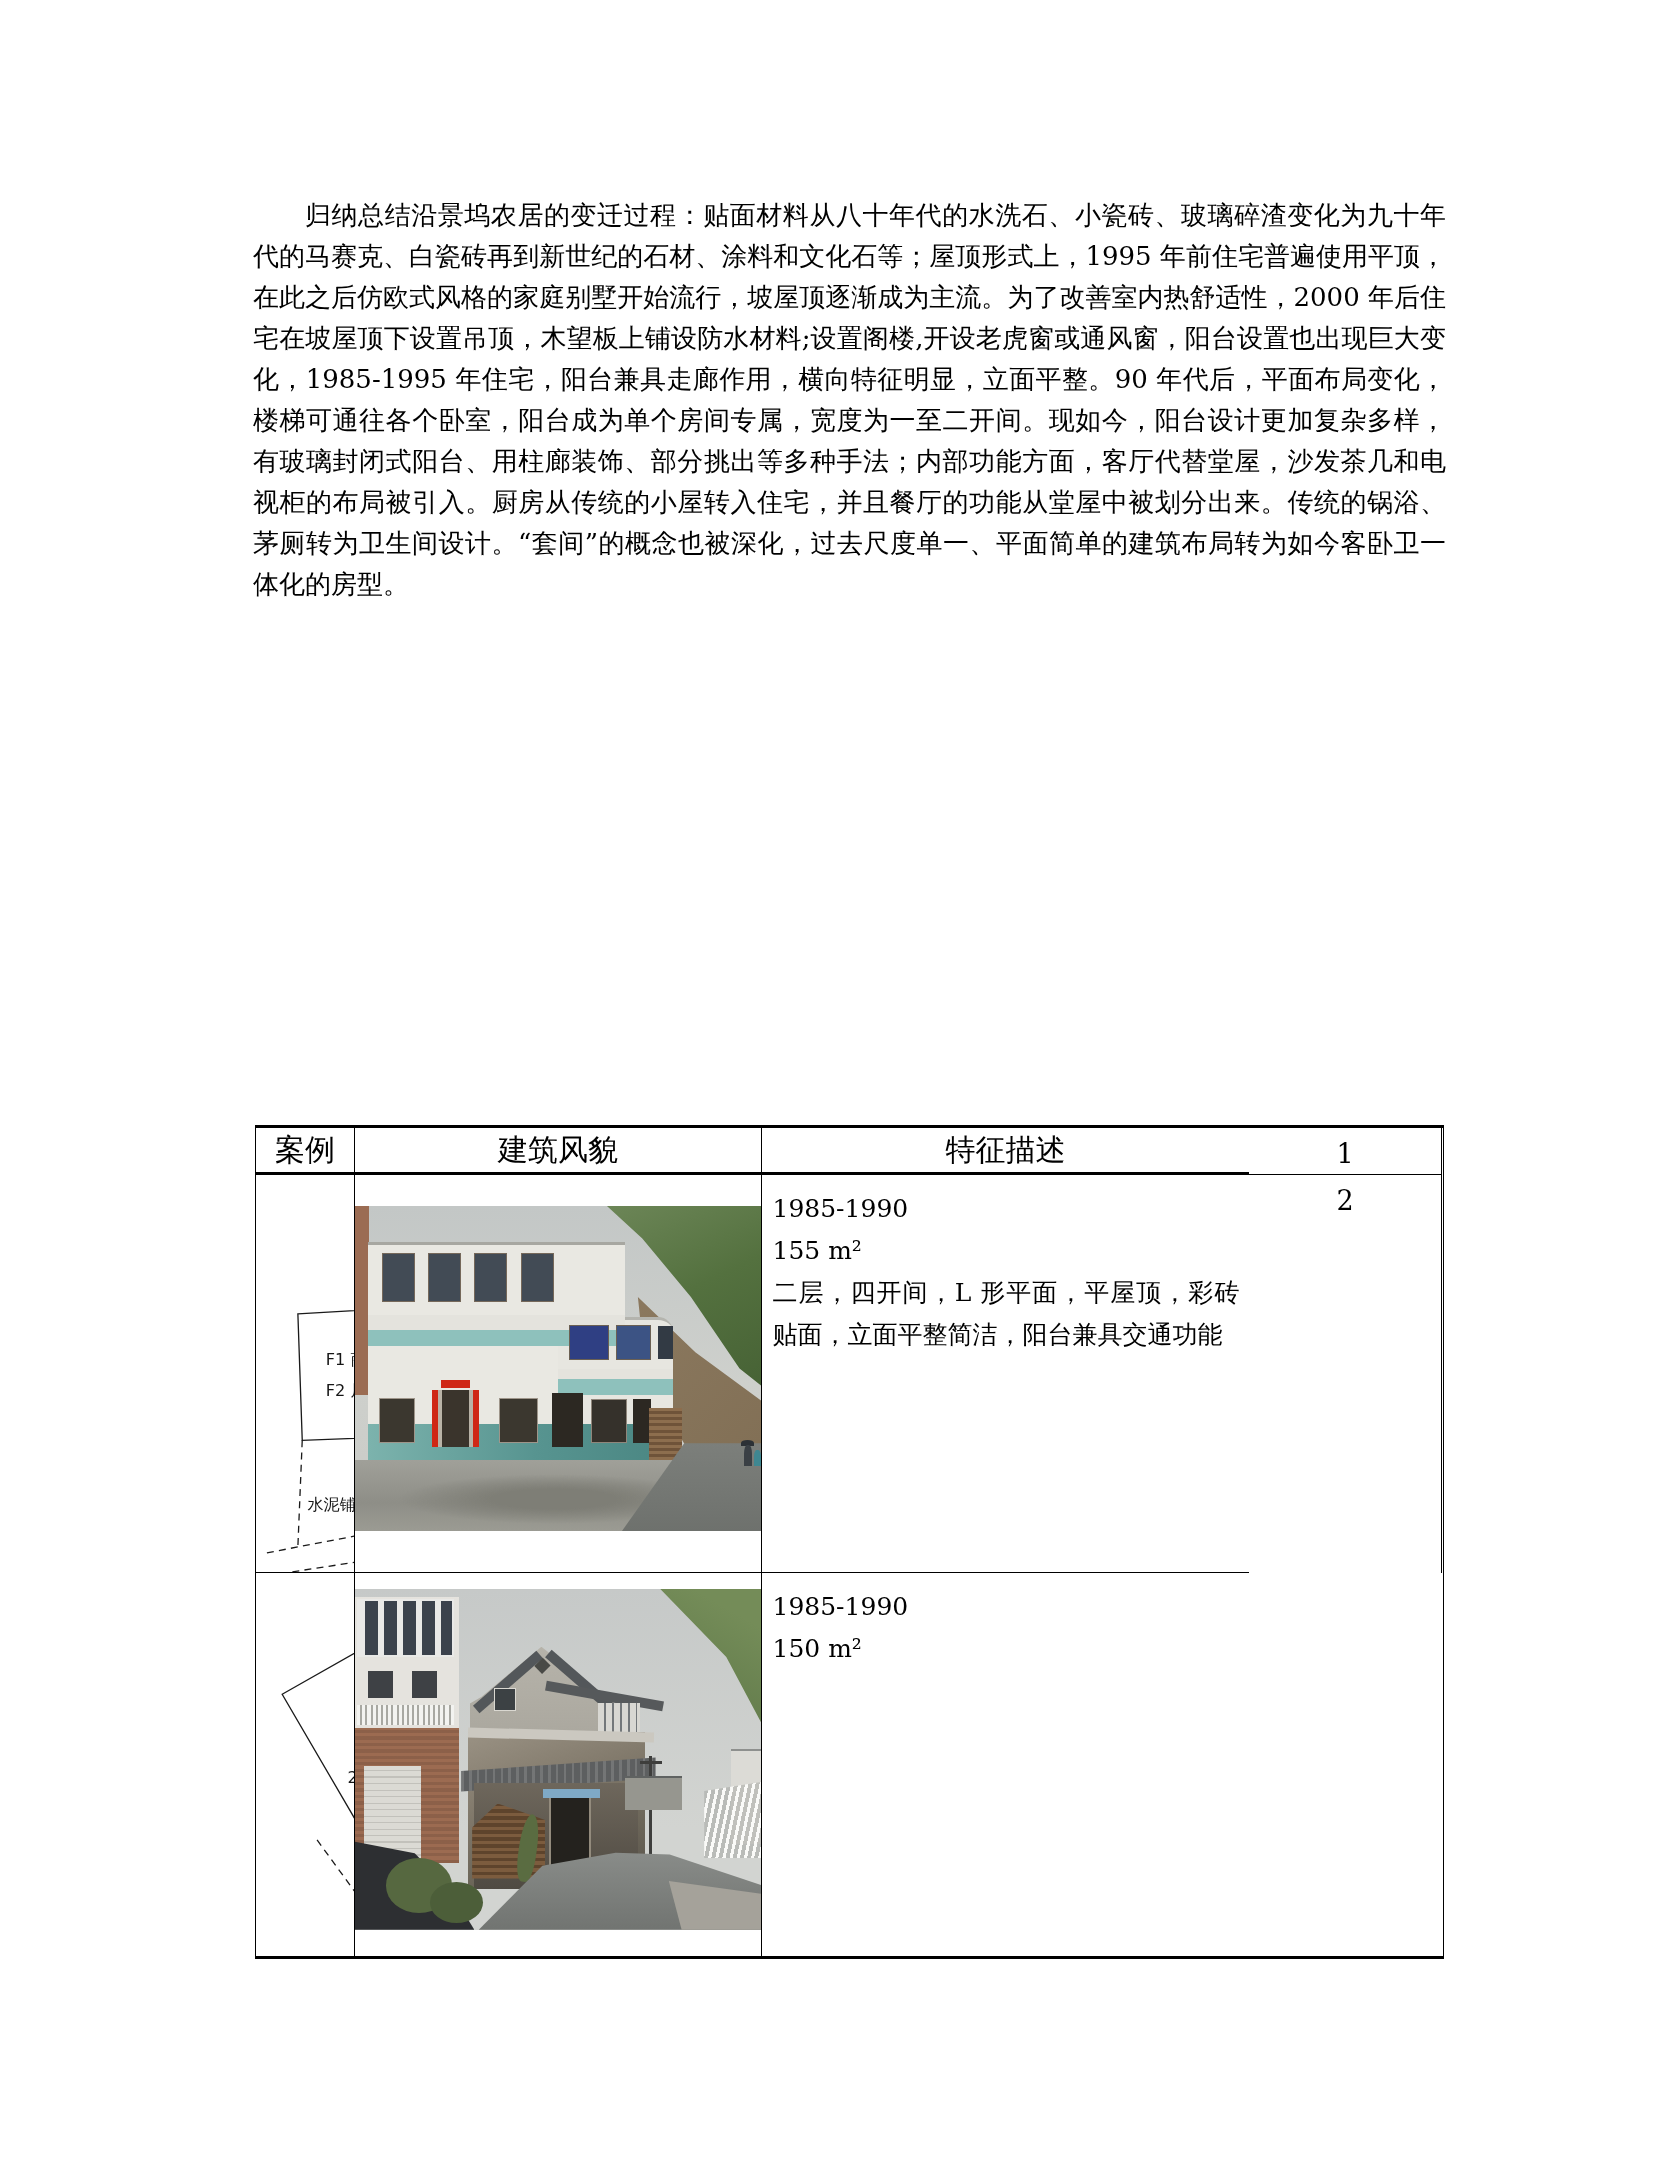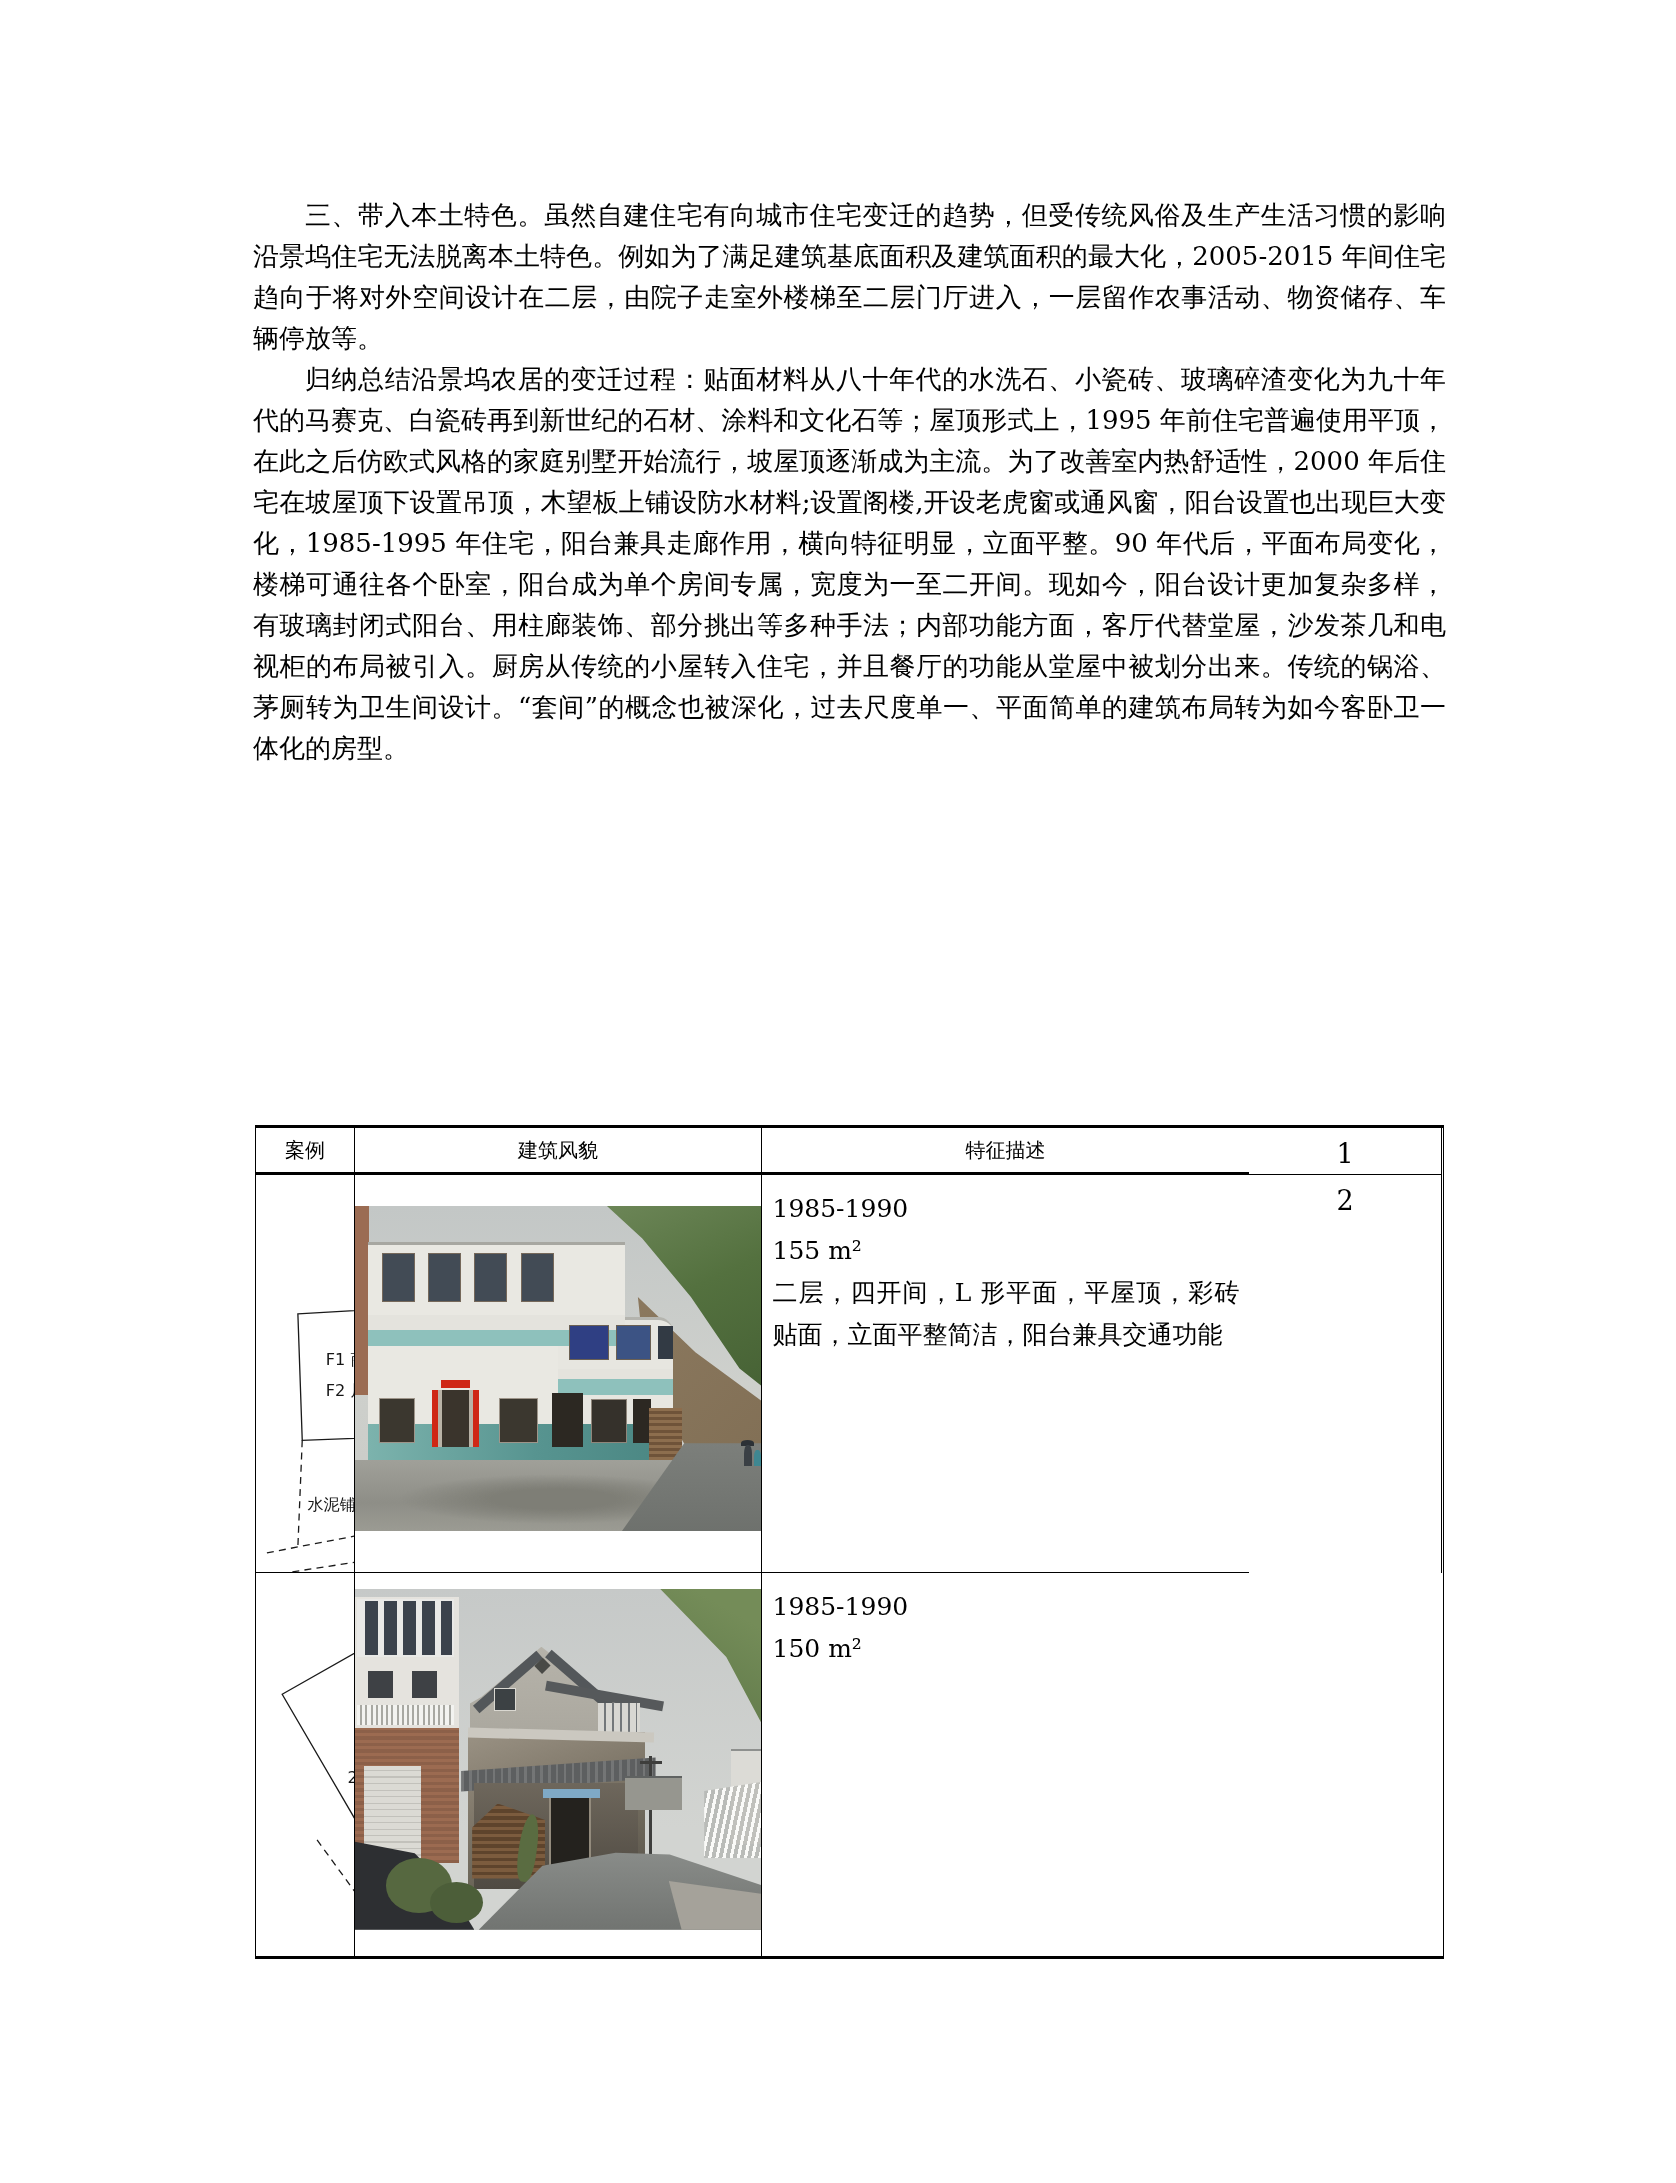--- a/index.html
+++ b/index.html
@@ -19,21 +19,21 @@
     text-align:center; font-size:22px; }
   
   .tbl { position:absolute; left:255px; top:1125px; width:1189px;
     border-top:3.9px solid #000; border-bottom:3.9px solid #000;
     border-left:1.3px solid #000; border-right:1.3px solid #000;
     display:grid; grid-template-columns:99px 407px 487px 193px;
     grid-template-rows:47px 398px 383px; background:#fff; }
   .cell { border-right:1.3px solid #000; position:relative; overflow:hidden; }
   .cell.last { border-right:none; }
   .hc { border-bottom:3.1px solid #000; display:flex; align-items:center;
-    justify-content:center; font-size:20px; }
+    justify-content:center; font-size:30px; }
   .r1 { border-bottom:1.7px solid #000; }
   .r2 { border-bottom:none; }
   .case { font-size:27px; text-align:center; padding-top:9.6px; }
   .desc { padding:13px 9.6px 0 10.5px; font-size:25px; line-height:42px; text-align:justify; }
   
   .plan { position:absolute; left:0; top:0; }
   .plan text { font-family:"DejaVu Sans","Liberation Sans",sans-serif;
     font-size:37px; fill:#161616; stroke:none; }
   
   .photo { position:relative; overflow:hidden; margin:0 auto; }
@@ -141,21 +141,20 @@
   .p2-pl2  { left:17%; top:86%; width:12%; height:12%; background:#4c5e39; border-radius:50%; }
   .p2-wall { left:71%; top:81%; width:29%; height:19%;
              clip-path:polygon(0 25%,100% 52%,100% 100%,10% 100%); background:#a5a29a; }
 </style>
 </head>
 <body>
 
 <div class="page">
 
   <div class="textblock">
-    <p class="indent">三、带入本土特色。虽然自建住宅有向城市住宅变迁的趋势，但受传统风俗及生产生活习惯的影响沿景坞住宅无法脱离本土特色。例如为了满足建筑基底面积及建筑面积的最大化，2005-2015 年间住宅趋向于将对外空间设计在二层，由院子走室外楼梯至二层门厅进入，一层留作农事活动、物资储存、车辆停放等。</p>
     <p class="indent">归纳总结沿景坞农居的变迁过程：贴面材料从八十年代的水洗石、小瓷砖、玻璃碎渣变化为九十年代的马赛克、白瓷砖再到新世纪的石材、涂料和文化石等；屋顶形式上，1995 年前住宅普遍使用平顶，在此之后仿欧式风格的家庭别墅开始流行，坡屋顶逐渐成为主流。为了改善室内热舒适性，2000 年后住宅在坡屋顶下设置吊顶，木望板上铺设防水材料;设置阁楼,开设老虎窗或通风窗，阳台设置也出现巨大变化，1985-1995 年住宅，阳台兼具走廊作用，横向特征明显，立面平整。90 年代后，平面布局变化，楼梯可通往各个卧室，阳台成为单个房间专属，宽度为一至二开间。现如今，阳台设计更加复杂多样，有玻璃封闭式阳台、用柱廊装饰、部分挑出等多种手法；内部功能方面，客厅代替堂屋，沙发茶几和电视柜的布局被引入。厨房从传统的小屋转入住宅，并且餐厅的功能从堂屋中被划分出来。传统的锅浴、茅厕转为卫生间设计。“套间”的概念也被深化，过去尺度单一、平面简单的建筑布局转为如今客卧卫一体化的房型。</p>
   </div>
 
 
   <div class="tbl">
 
     <div class="cell hc">案例</div>
     <div class="cell hc">建筑风貌</div>
     <div class="cell hc last">特征描述</div>
 

